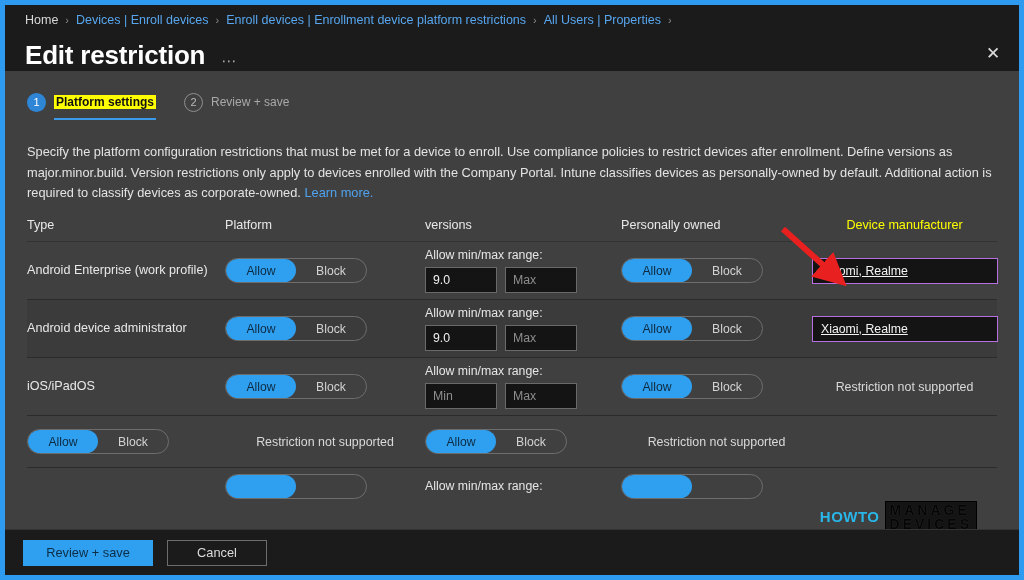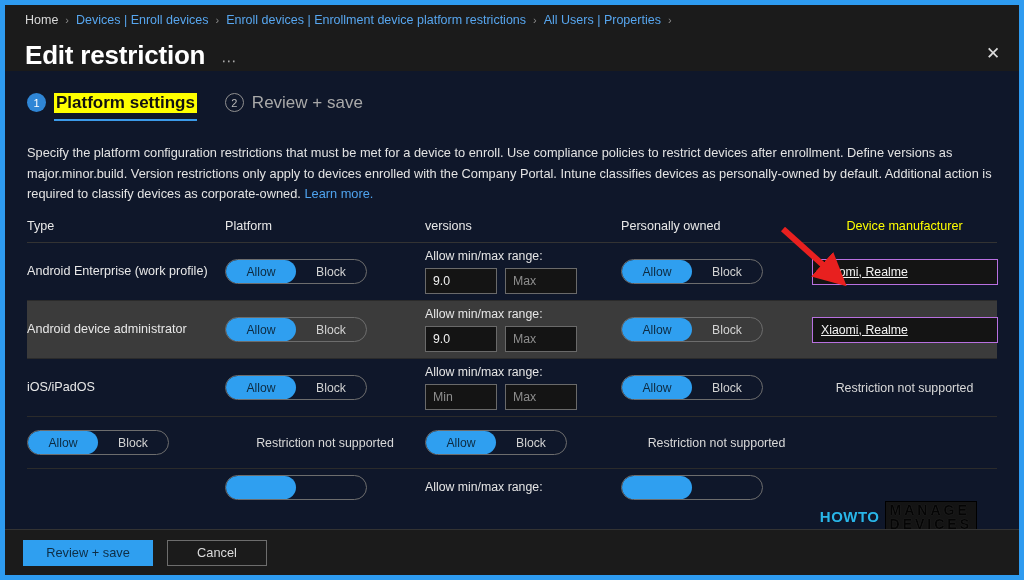--- a/index.html
+++ b/index.html
@@ -12,21 +12,21 @@
     width: 1024px; height: 580px;
     overflow: hidden;
     font-family: "Liberation Sans", sans-serif;
     color: #e6e6e6;
   }
 
   
   #app {
     position: relative;
     width: 1024px; height: 580px;
-    background: #0f172a;
+    background: #404040;
     border: 5px solid #2e9bf0;
     overflow: hidden;
   }
 
   
   .breadcrumb {
     height: 30px;
     display: flex;
     align-items: center;
     padding: 0 0 0 20px;
@@ -109,21 +109,21 @@
     display: flex; align-items: center; justify-content: center;
     font-size: 11px;
     flex: none;
   }
   .tab.active .tab-num { background: #2f86d6; color: #ffffff; }
   .tab.inactive .tab-num {
     background: transparent;
     border: 1px solid #8f8f8f;
     color: #b9b9b9;
   }
-  .tab-label { font-size: 17px; }
+  .tab-label { font-size: 12px; }
   .tab.active .tab-label {
     color: #111111;
     background: #ffff00;
     font-weight: bold;
     padding: 0 2px;
   }
   .tab.inactive .tab-label { color: #a9a9a9; }
   .tab.active .tab-underline {
     position: absolute;
     left: 27px; right: 0; bottom: 0;

